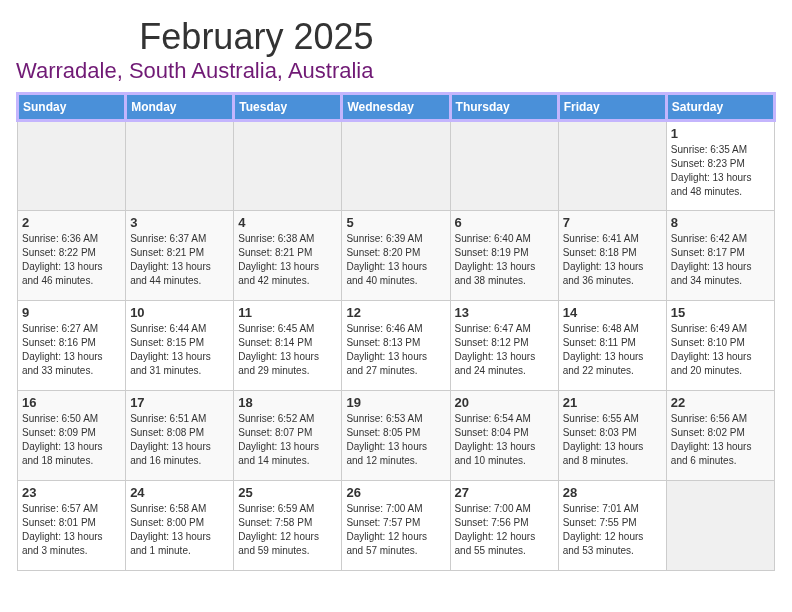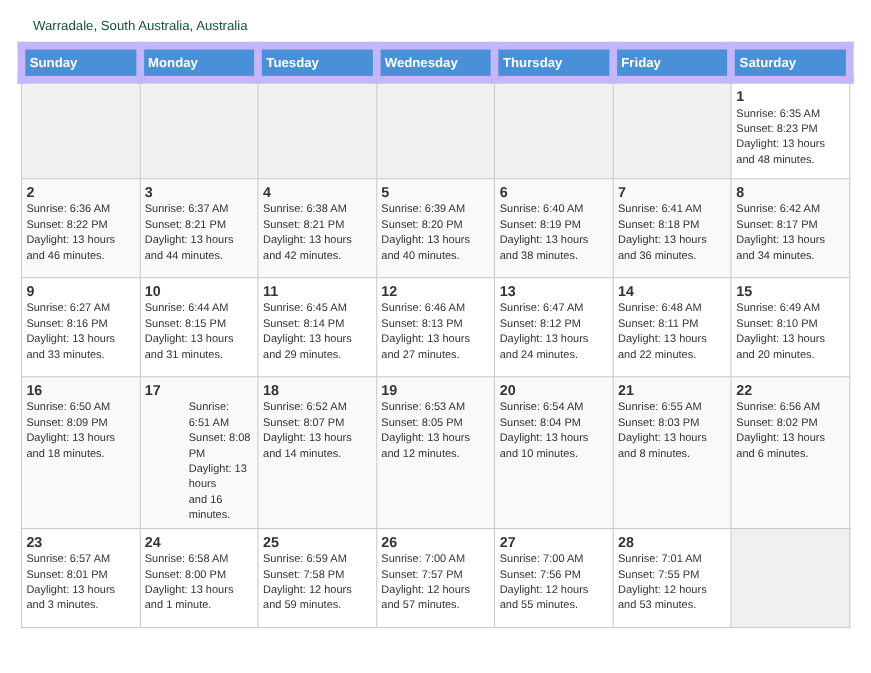--- a/index.html
+++ b/index.html
@@ -35,39 +35,38 @@
     }
     .title-block {
       text-align: right;
     }
     .month-title {
       font-size: 36px;
       font-weight: normal;
       color: #333;
     }
     .location-title {
-      font-size: 12px;
-      color: #14532d;
-      margin-left: 14px;
+      font-size: 22px;
+      color: #701a75;
     }
     table {
       width: 100%;
       border-collapse: collapse;
       table-layout: fixed;
     }
     thead tr {
       background-color: #4a90d9;
     }
     thead th {
       color: #fff;
       font-size: 12px;
       font-weight: bold;
       padding: 5px 4px;
       text-align: left;
-      border: 7px solid #c4b5fd;
+      border: 3px solid #c4b5fd;
     }
     tbody td {
       vertical-align: top;
       border: 1px solid #ccc;
       padding: 4px;
       font-size: 10px;
       color: #333;
       height: 90px;
     }
     .day-num {
@@ -89,20 +88,21 @@
     }
     .empty-cell {
       background: #f0f0f0 !important;
     }
   </style>
 </head>
 <body>
 
 <div class="header">
   <div class="title-block">
+    <div class="month-title">February 2025</div>
     <div class="location-title">Warradale, South Australia, Australia</div>
   </div>
 </div>
 
 <table>
   <thead>
     <tr>
     <th>Sunday</th>
         <th>Monday</th>
         <th>Tuesday</th>
@@ -233,21 +233,21 @@
       <tr>
         <td>
           <span class="day-num">16</span>
           <div class="day-info" style="white-space: pre-line;">Sunrise: 6:50 AM
 Sunset: 8:09 PM
 Daylight: 13 hours
 and 18 minutes.</div>
         </td>
         <td>
           <span class="day-num">17</span>
-          <div class="day-info" style="white-space: pre-line; margin-left: 40px;">Sunrise: 6:51 AM
+          <div class="day-info" style="white-space: pre-line;">Sunrise: 6:51 AM
 Sunset: 8:08 PM
 Daylight: 13 hours
 and 16 minutes.</div>
         </td>
         <td>
           <span class="day-num">18</span>
           <div class="day-info" style="white-space: pre-line;">Sunrise: 6:52 AM
 Sunset: 8:07 PM
 Daylight: 13 hours
 and 14 minutes.</div>

